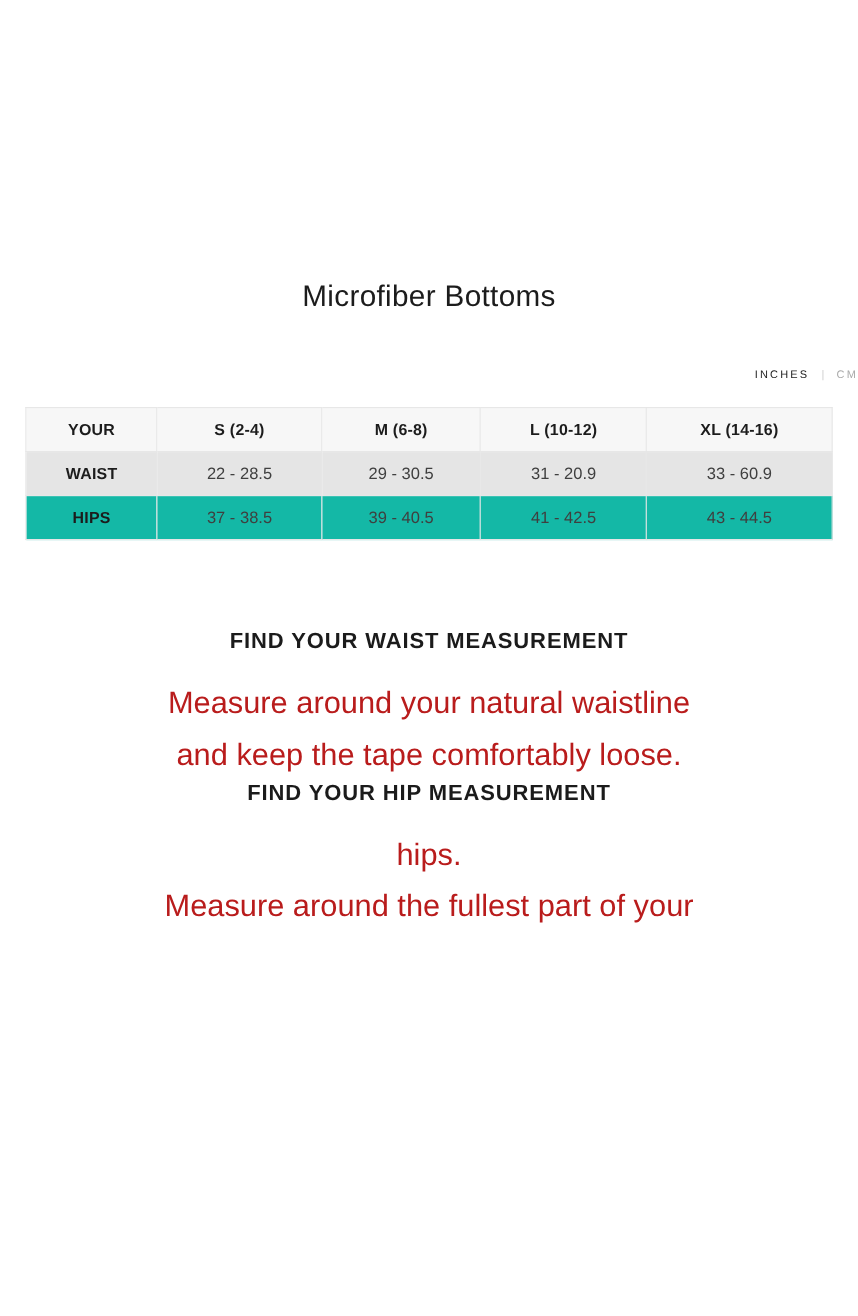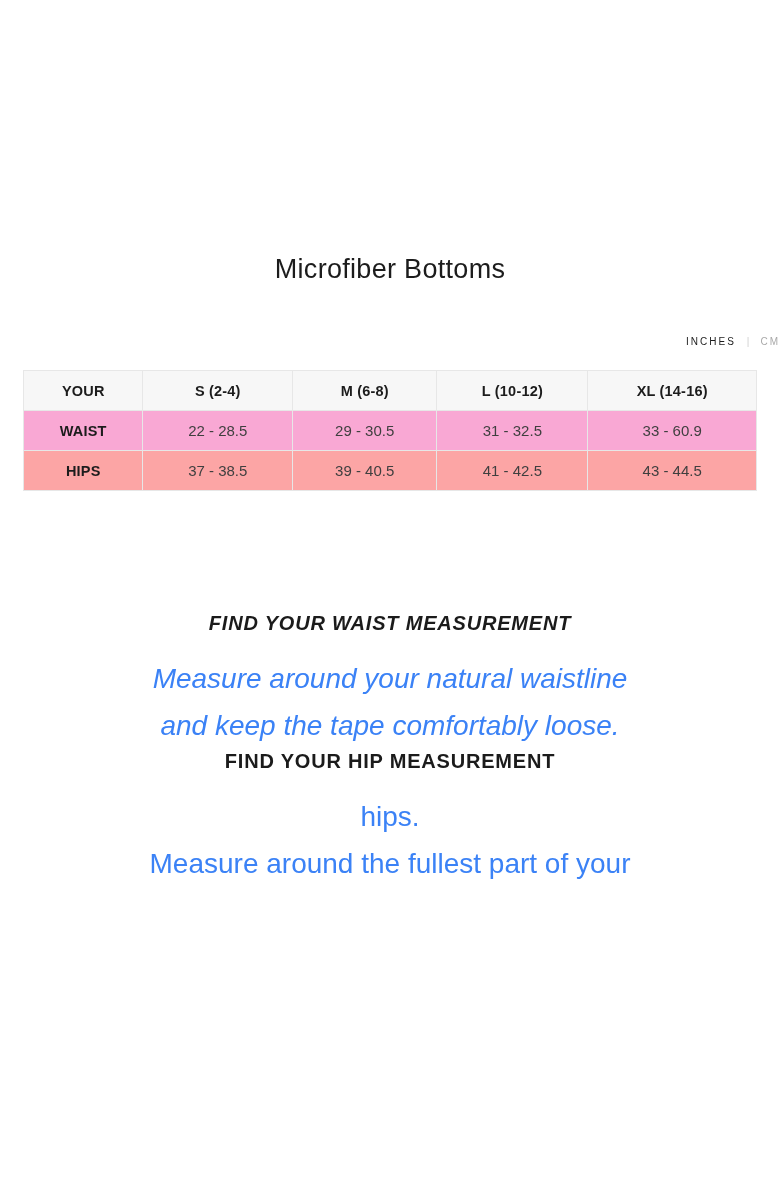--- a/index.html
+++ b/index.html
@@ -64,40 +64,40 @@
     font-size:14.5px;
     font-weight:bold;
     color:#1c1c1c;
     letter-spacing:0.2px;
   }
   .size-table tbody td{
     font-size:15px;
     font-weight:normal;
     color:#3f3f3f;
   }
-  .size-table tbody tr.row-even{background:#f9a8d4;}
-  .size-table tbody tr.row-odd{background:#fca5a5;}
+  .size-table tbody tr.row-even{background:#e5e5e5;}
+  .size-table tbody tr.row-odd{background:#14b8a6;}
   .measure-section{text-align:center;}
-  .measure-section.first{margin-top:120px;font-style:italic;}
+  .measure-section.first{margin-top:80px;}
   .measure-section.second{}
   .section-heading{
     margin:0;
     font-size:20px;
     line-height:24px;
     font-weight:600;
     letter-spacing:0.8px;
     color:#1b1b1b;
   }
   .section-body{
     margin:20px auto 0 auto;
     max-width:560px;
     font-size:28px;
     line-height:47px;
     font-weight:300;
-    color:#3b82f6;
+    color:#b91c1c;
   }
   .body-line{display:block;}
 </style>
 </head>
 <body>
 
 <div class="page">
 
   <h1 class="title">Microfiber Bottoms</h1>
 
@@ -120,21 +120,21 @@
         <th>M (6-8)</th>
         <th>L (10-12)</th>
         <th>XL (14-16)</th>
       </tr>
     </thead>
     <tbody>
       <tr class="row-even">
         <th>WAIST</th>
         <td>22 - 28.5</td>
         <td>29 - 30.5</td>
-        <td>31 - 32.5</td>
+        <td>31 - 20.9</td>
         <td>33 - 60.9</td>
       </tr>
       <tr class="row-odd">
         <th>HIPS</th>
         <td>37 - 38.5</td>
         <td>39 - 40.5</td>
         <td>41 - 42.5</td>
         <td>43 - 44.5</td>
       </tr>
     </tbody>

